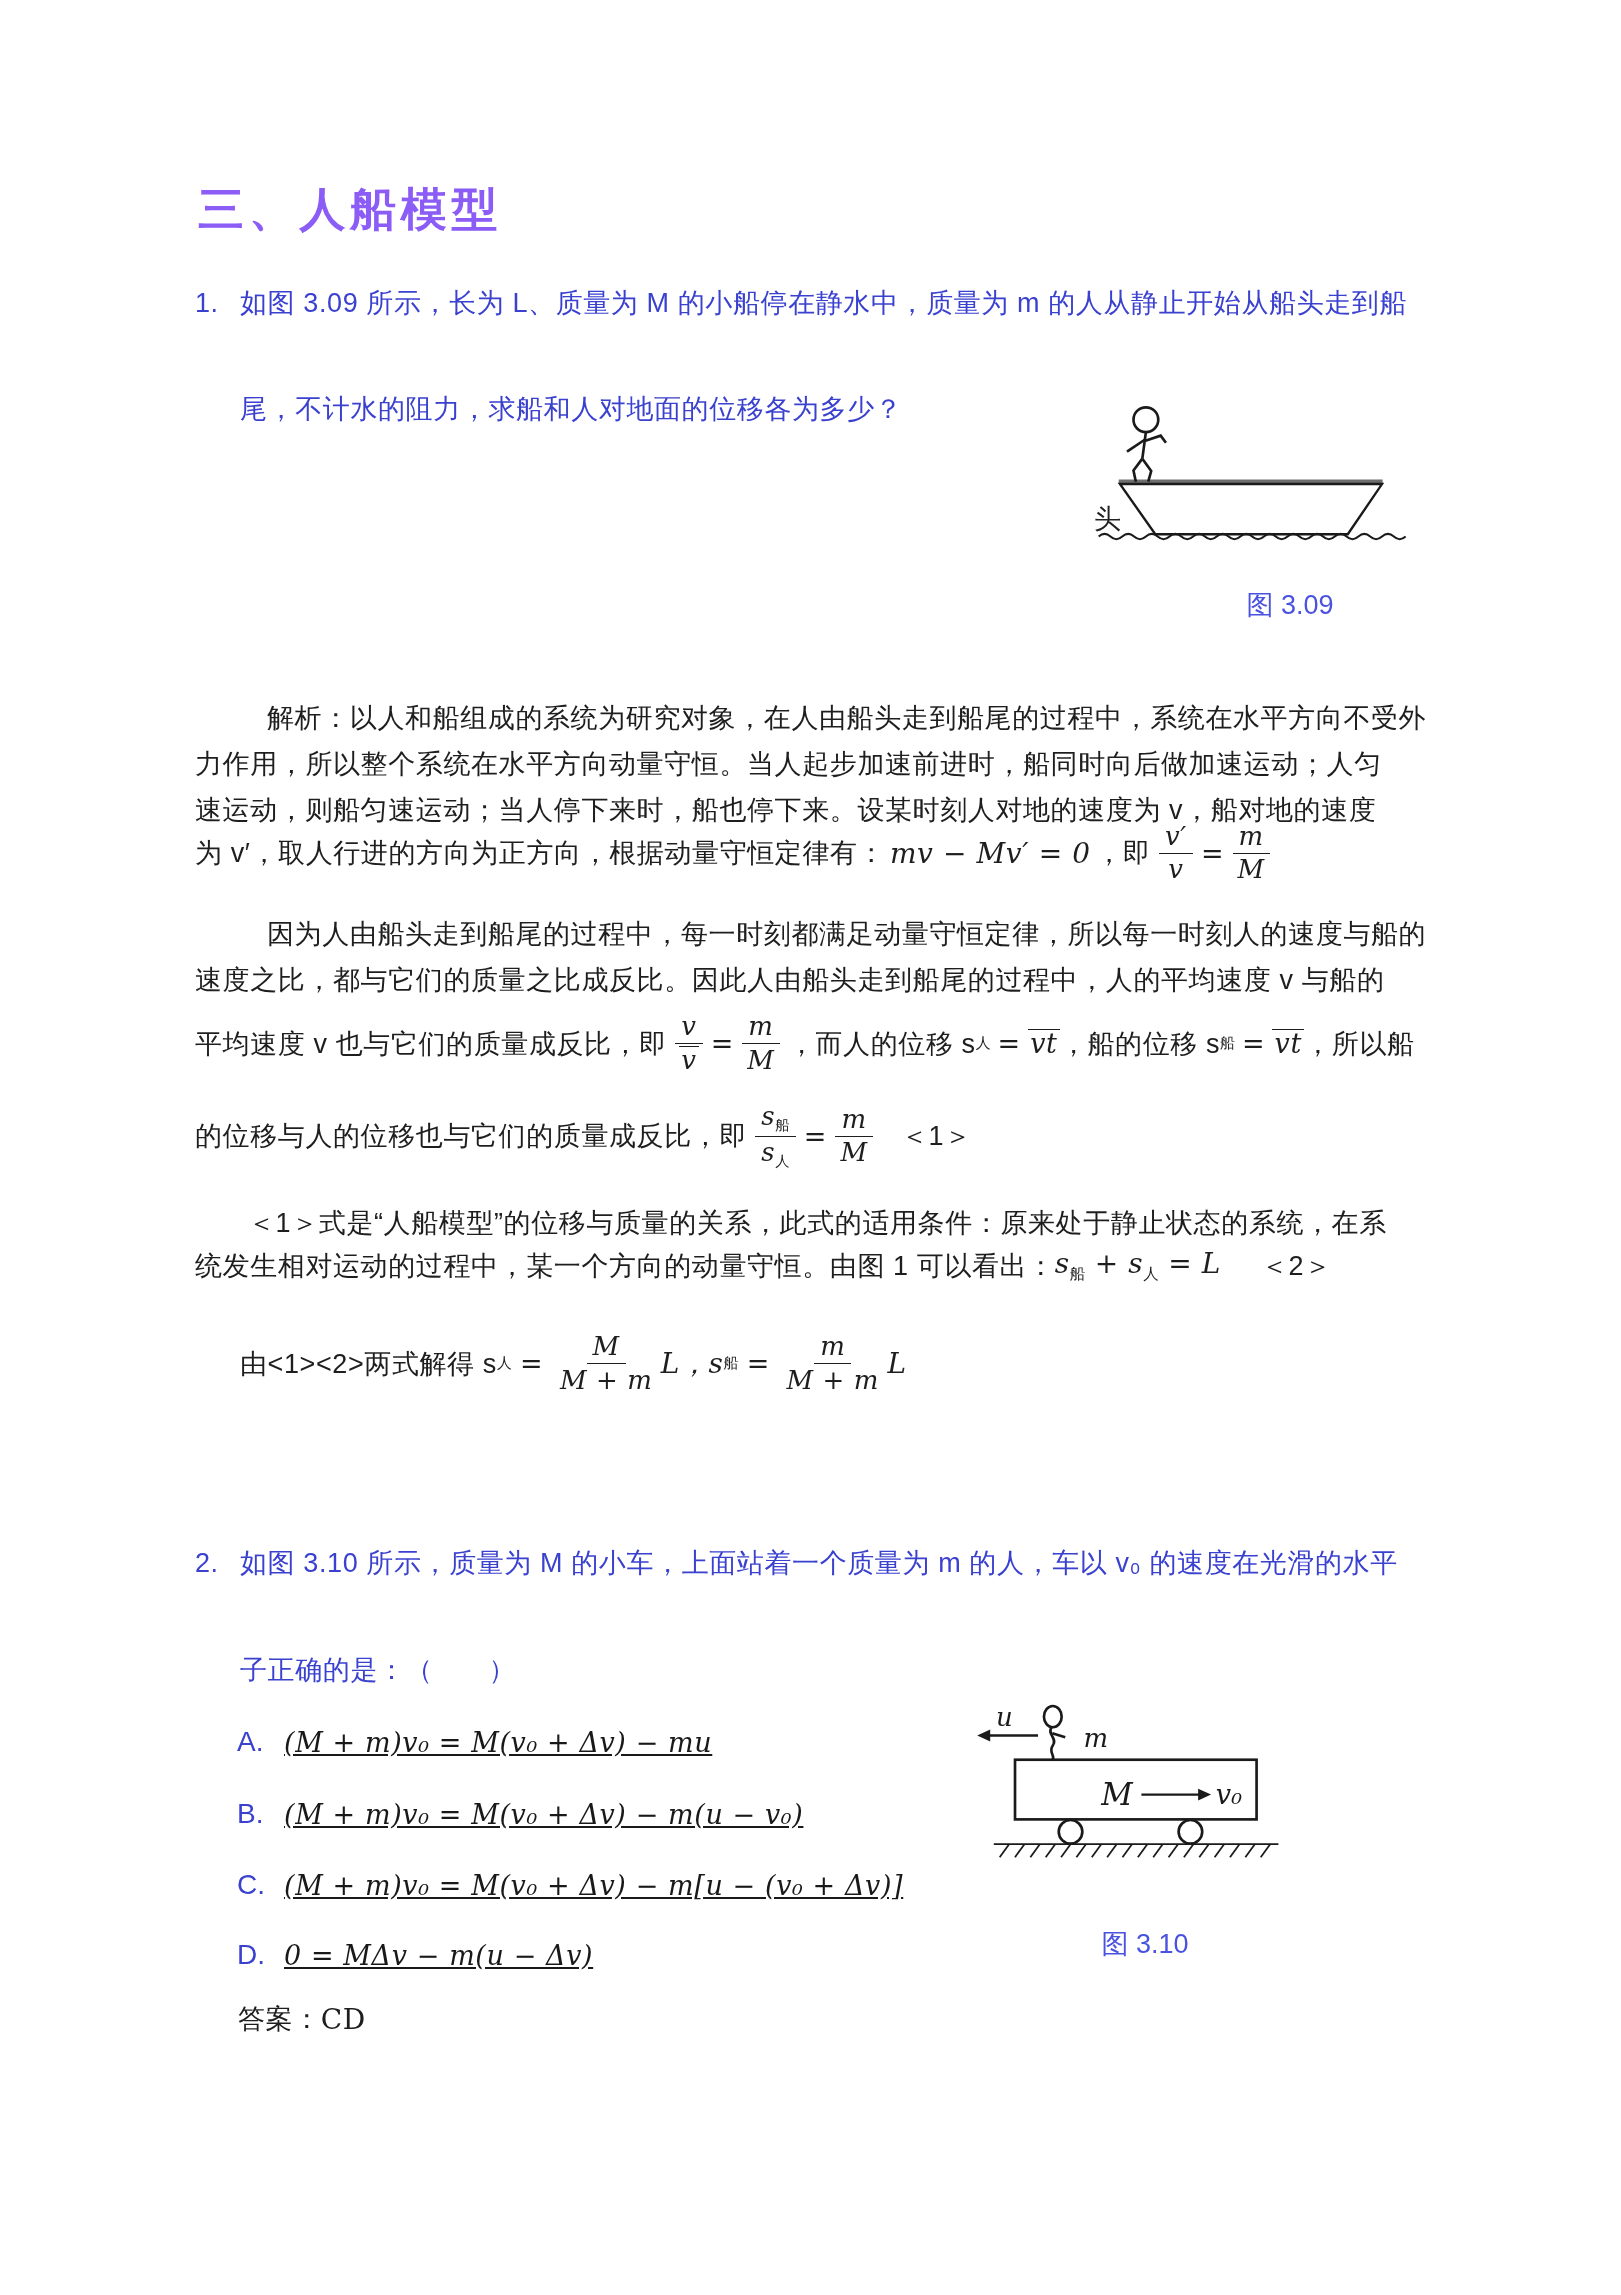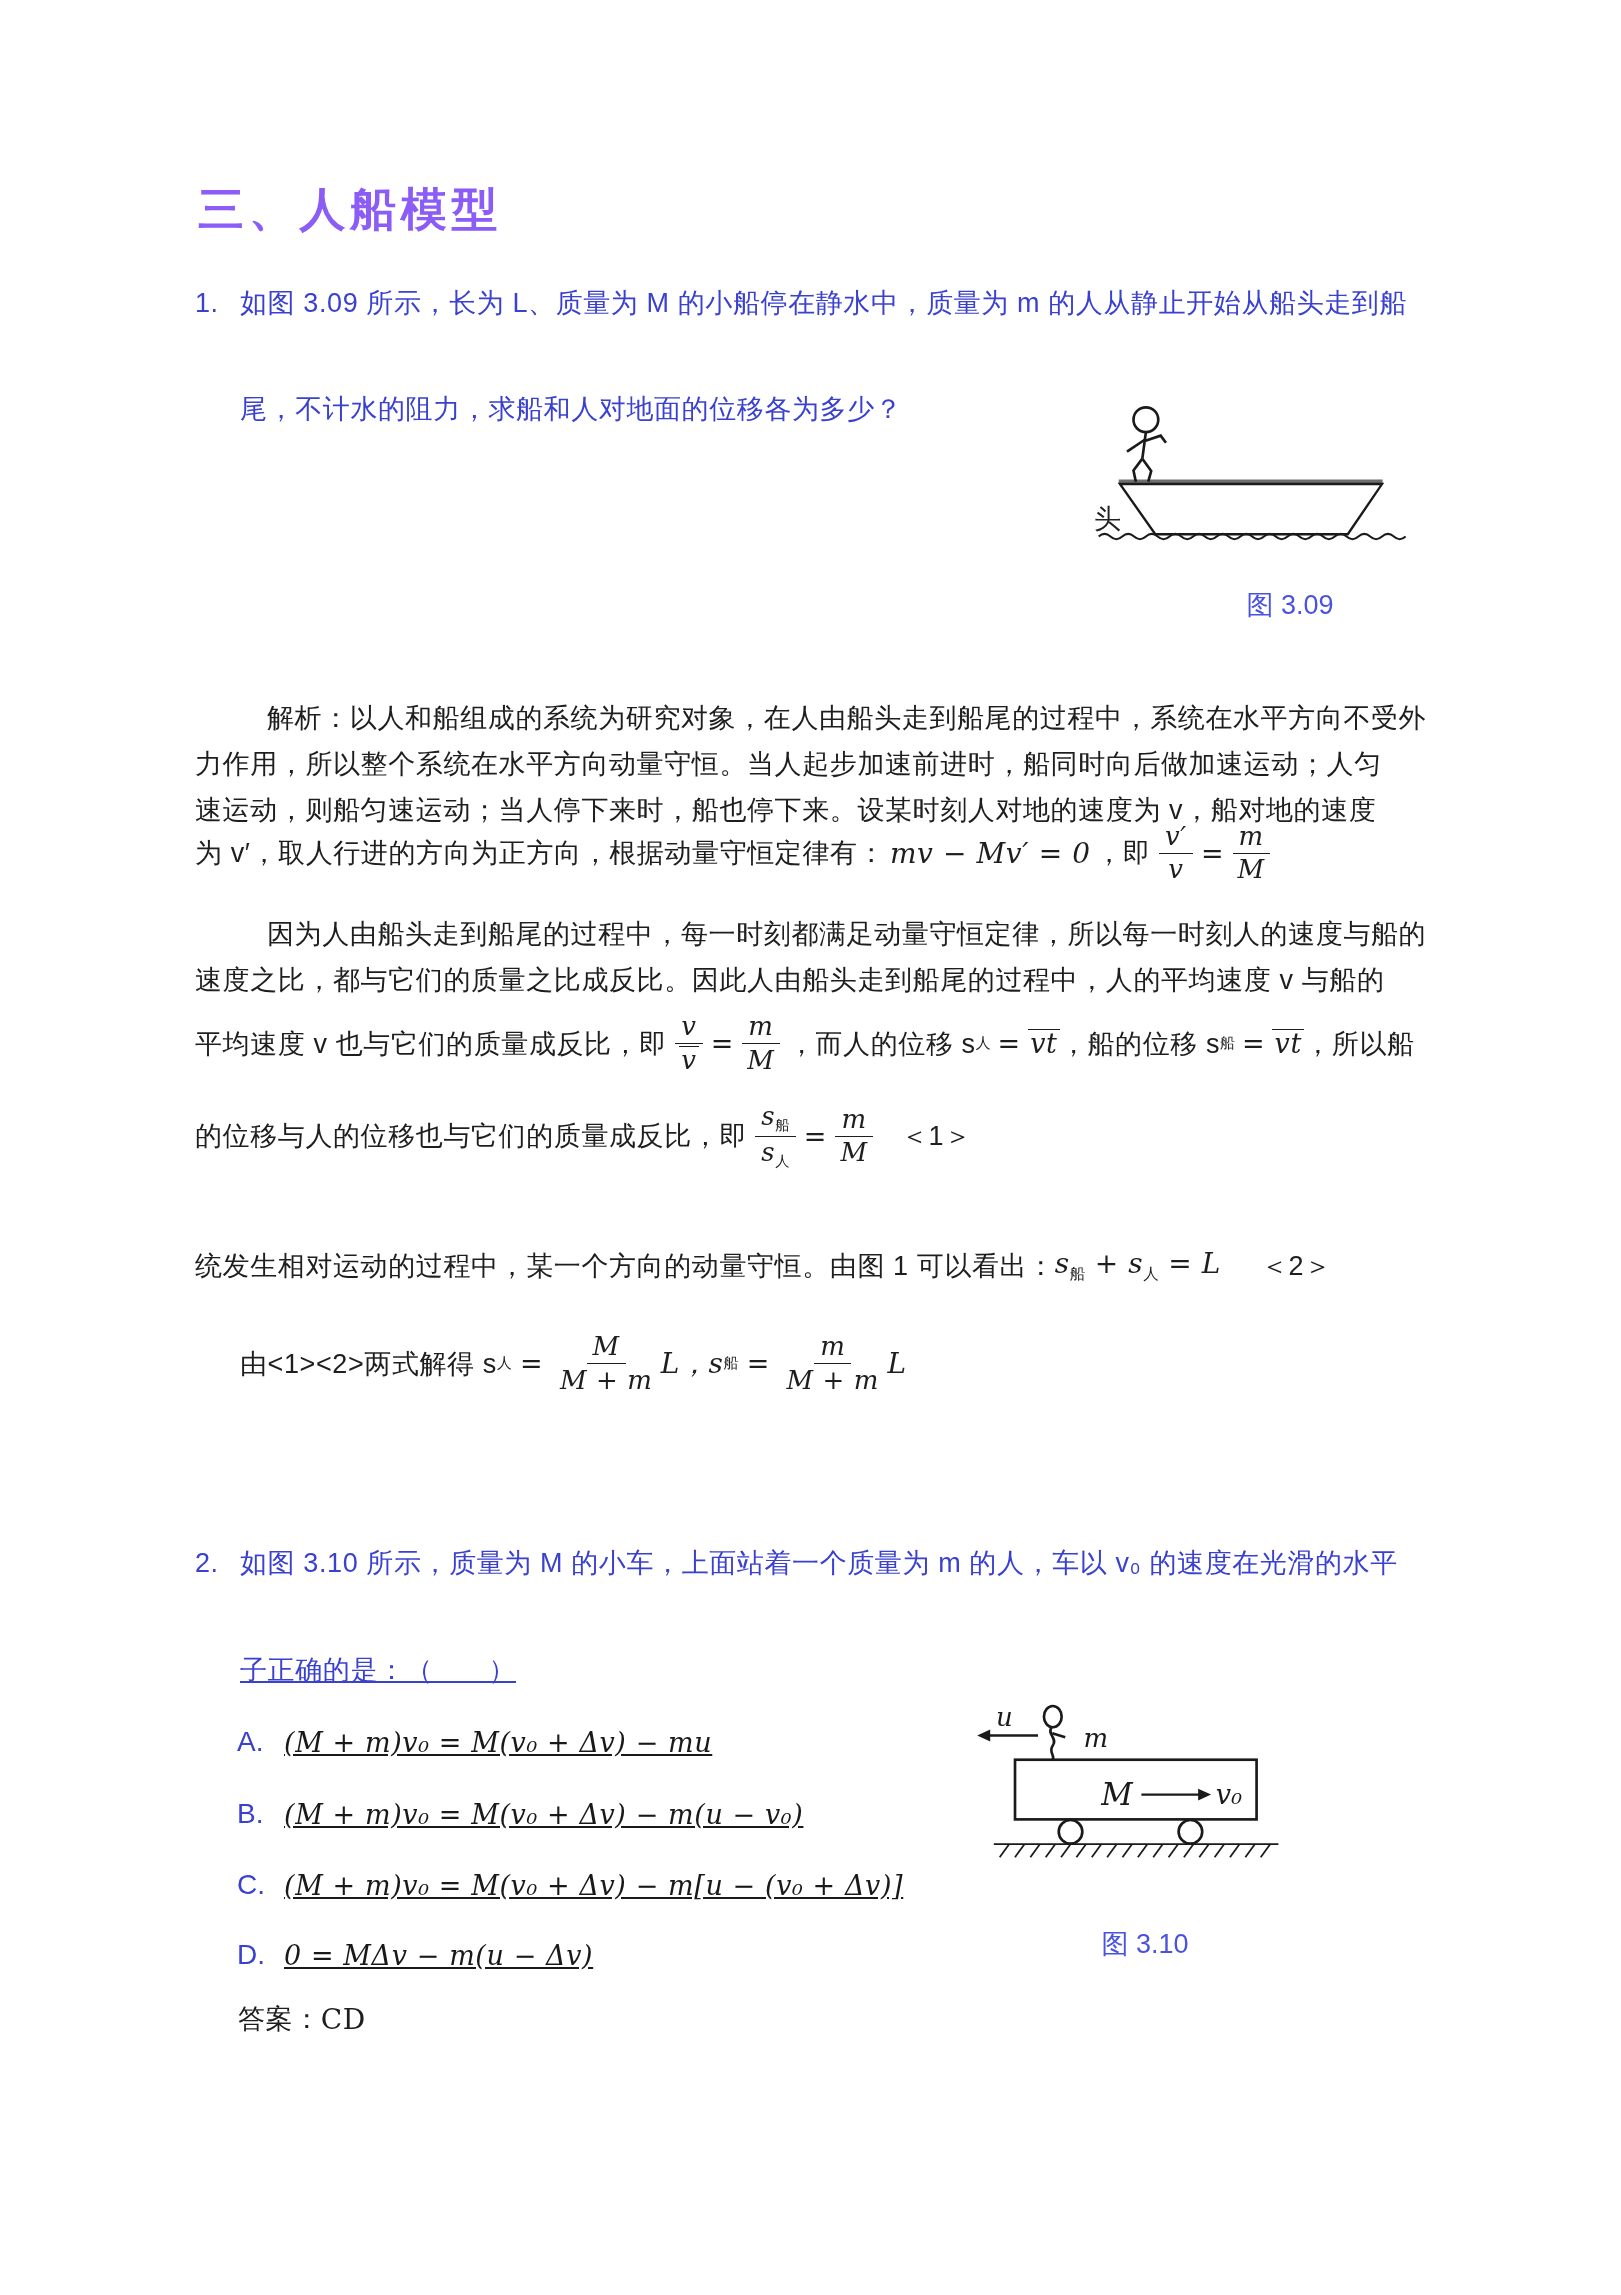--- a/index.html
+++ b/index.html
@@ -119,20 +119,21 @@
     </span>
     <span class="math" style="font-size:27px;">=</span>
     <span class="frac">
       <span class="num">m</span>
       <span class="den">M</span>
     </span>
     <span class="gap"></span>
     <span>＜1＞</span>
   </div>
 
+  <div class="abs t45" style="left:248px;top:1205px;">＜1＞式是“人船模型”的位移与质量的关系，此式的适用条件：原来处于静止状态的系统，在系</div>
   <div class="abs t45 vrow" style="left:195px;top:1241px;height:50px;">
     <span>统发生相对运动的过程中，某一个方向的动量守恒。由图 1 可以看出：</span>
     <span class="math" style="font-size:28px;">
       <span>s</span><span class="sb">船</span>
       <span>+ s</span><span class="sb">人</span>
       <span>= L</span>
     </span>
     <span class="gap"></span>
       <span class="gap"></span>
     <span>＜2＞</span>
@@ -153,21 +154,21 @@
       <span class="num">m</span>
       <span class="den">M + m</span>
     </span>
     <span class="math" style="font-size:28px;">L</span>
   </div>
 
   <div class="abs t46 blue vrow" style="left:195px;top:1545px;">
     <span class="num-label">2.</span>
     <span>如图 3.10 所示，质量为 M 的小车，上面站着一个质量为 m 的人，车以 v₀ 的速度在光滑的水平</span>
   </div>
-  <div class="abs t46 blue" style="left:240px;top:1652px;text-decoration:underline;">子正确的是：（　　）</div>
+  <div class="abs t46 blue" style="left:240px;top:1652px;">子正确的是：（　　）</div>
 
   <svg class="abs" style="left:970px;top:1693px;" width="331" height="189" viewBox="0 0 560 320">
 
     <rect x="76" y="113" width="409" height="101" fill="#ffffff" stroke="#1a1a1a" stroke-width="4.5"></rect>
 
     <circle cx="170" cy="235" r="20" fill="#ffffff" stroke="#1a1a1a" stroke-width="4.5"></circle>
     <circle cx="373" cy="235" r="20" fill="#ffffff" stroke="#1a1a1a" stroke-width="4.5"></circle>
 
     <g stroke="#1a1a1a" stroke-width="3">
       <line x1="40" y1="256" x2="522" y2="256"></line>

